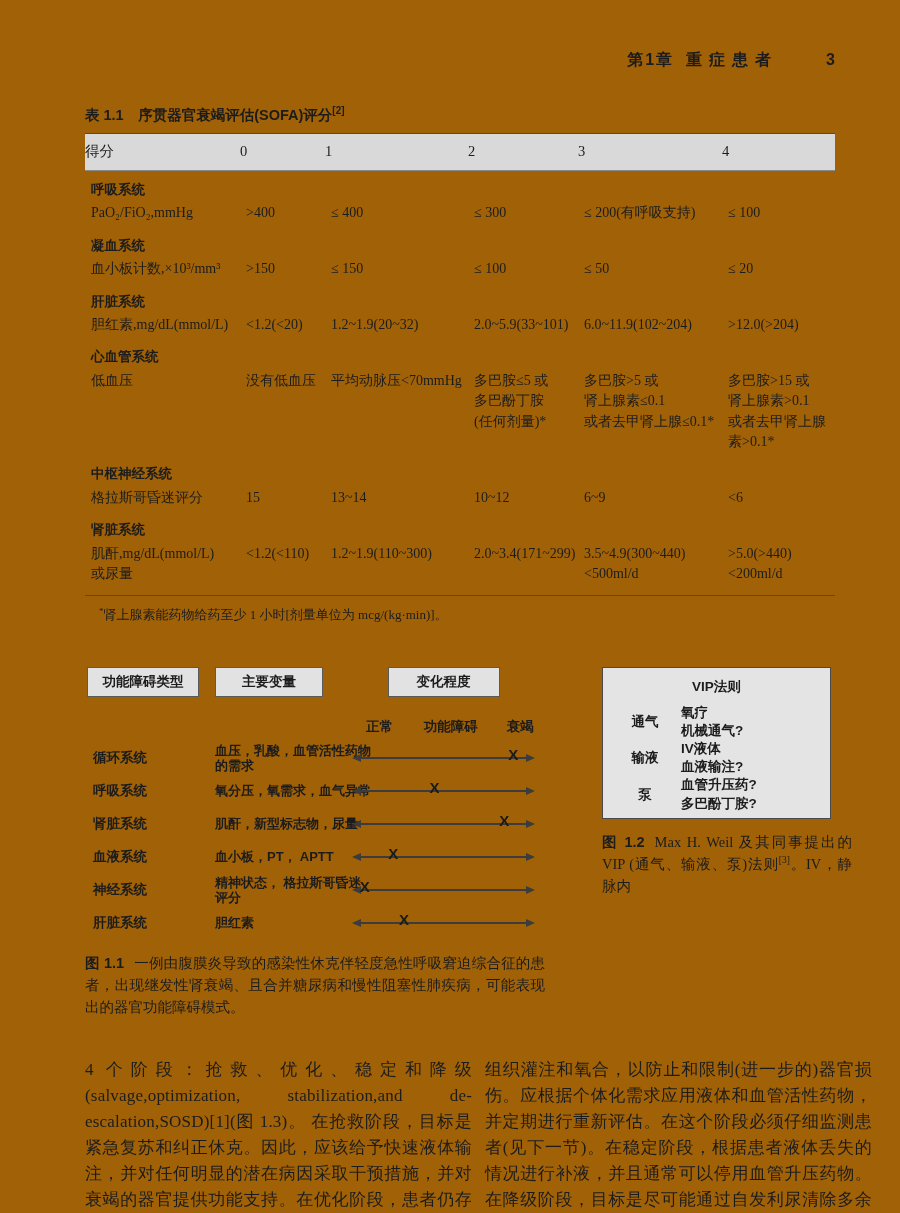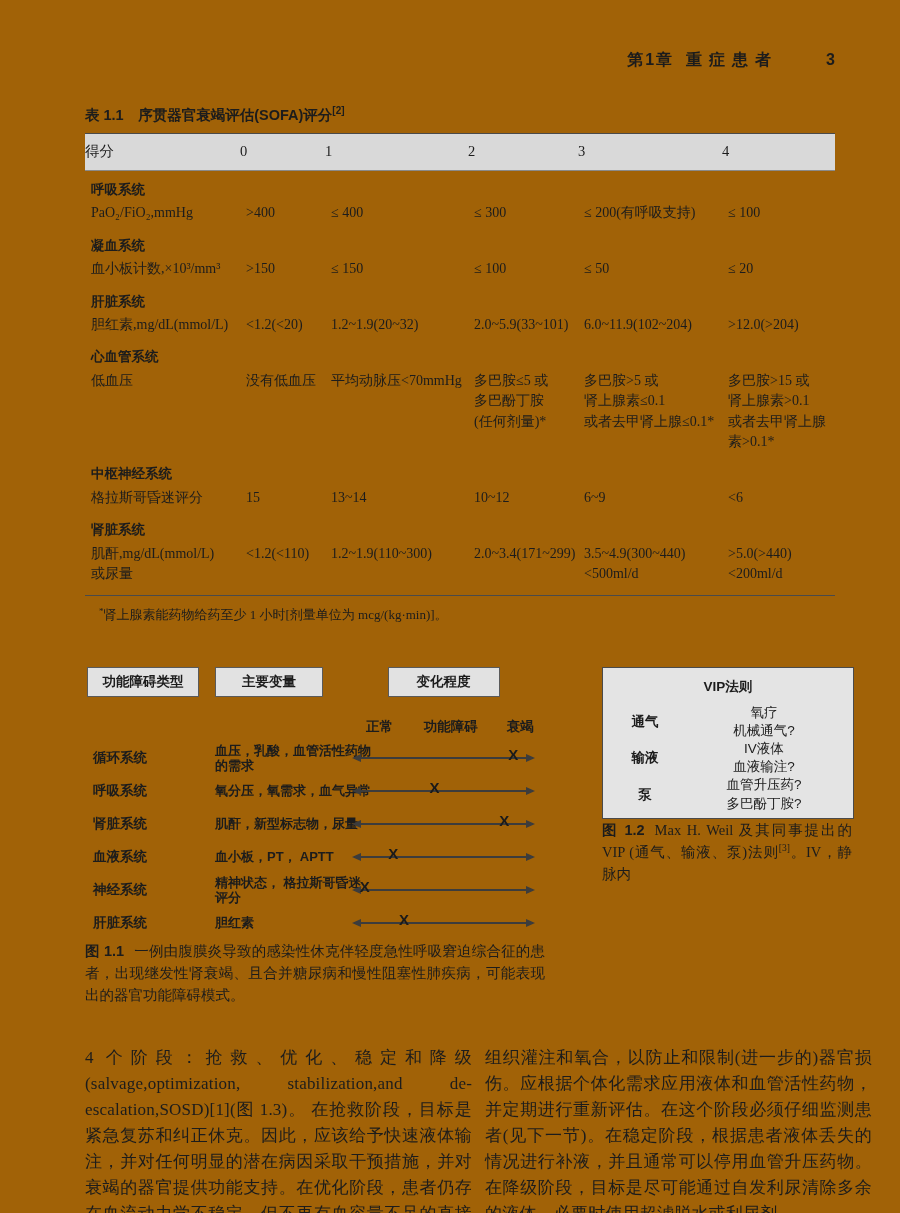--- a/index.html
+++ b/index.html
@@ -107,44 +107,44 @@
     border-bottom: 4.5px solid transparent;
   }
   .arrow::before { left: -2px; border-right: 9px solid #3c3c3c; }
   .arrow::after  { right: -2px; border-left: 9px solid #3c3c3c; }
   .xmark {
     position: absolute; top: -10.5px; transform: translateX(-50%);
     font-family: "Liberation Sans", "DejaVu Sans", sans-serif;
     font-weight: 800; font-size: 15px; color: #1a1a1a; line-height: 1;
   }
   
-  .caption { font-size: 14.5px; line-height: 1.55; text-align: justify; }
+  .caption { font-size: 14.5px; line-height: 1.55; margin-top: 12px; text-align: justify; }
   .caption .cap-lbl {
     font-family: "Liberation Sans", "DejaVu Sans", sans-serif;
     font-weight: 700; margin-right: 10px;
   }
   .caption sup { font-size: 9.5px; }
   
   .vip-box {
-    width: 252px; height: 152px;
+    width: 229px; height: 152px;
     background: #e4e4e4;
     border: 1.5px solid #4a4a4a;
     box-sizing: border-box;
     font-family: "Liberation Sans", "DejaVu Sans", sans-serif;
     font-size: 13.5px;
     padding: 10px 6px 6px 6px;
     display: flex; flex-direction: column;
   }
   .vip-title { text-align: center; font-weight: 700; margin-bottom: 8px; }
   .vip-row {
     display: grid; grid-template-columns: 72px 1fr;
     align-items: center; flex: 1;
   }
   .vip-lbl { text-align: center; font-weight: 700; }
-  .vip-items { text-align: center; font-weight: 400; line-height: 1.35; white-space: pre; }
+  .vip-items { font-weight: 700; line-height: 1.35; white-space: pre; }
   
   .bodycols { display: flex; margin-top: 38px; }
   .col {
     width: 387px; flex: none;
     font-size: 17px; line-height: 1.53;
     text-align: justify;
     letter-spacing: 0.2px;
   }
   .col + .col { margin-left: 13px; }
 </style>

